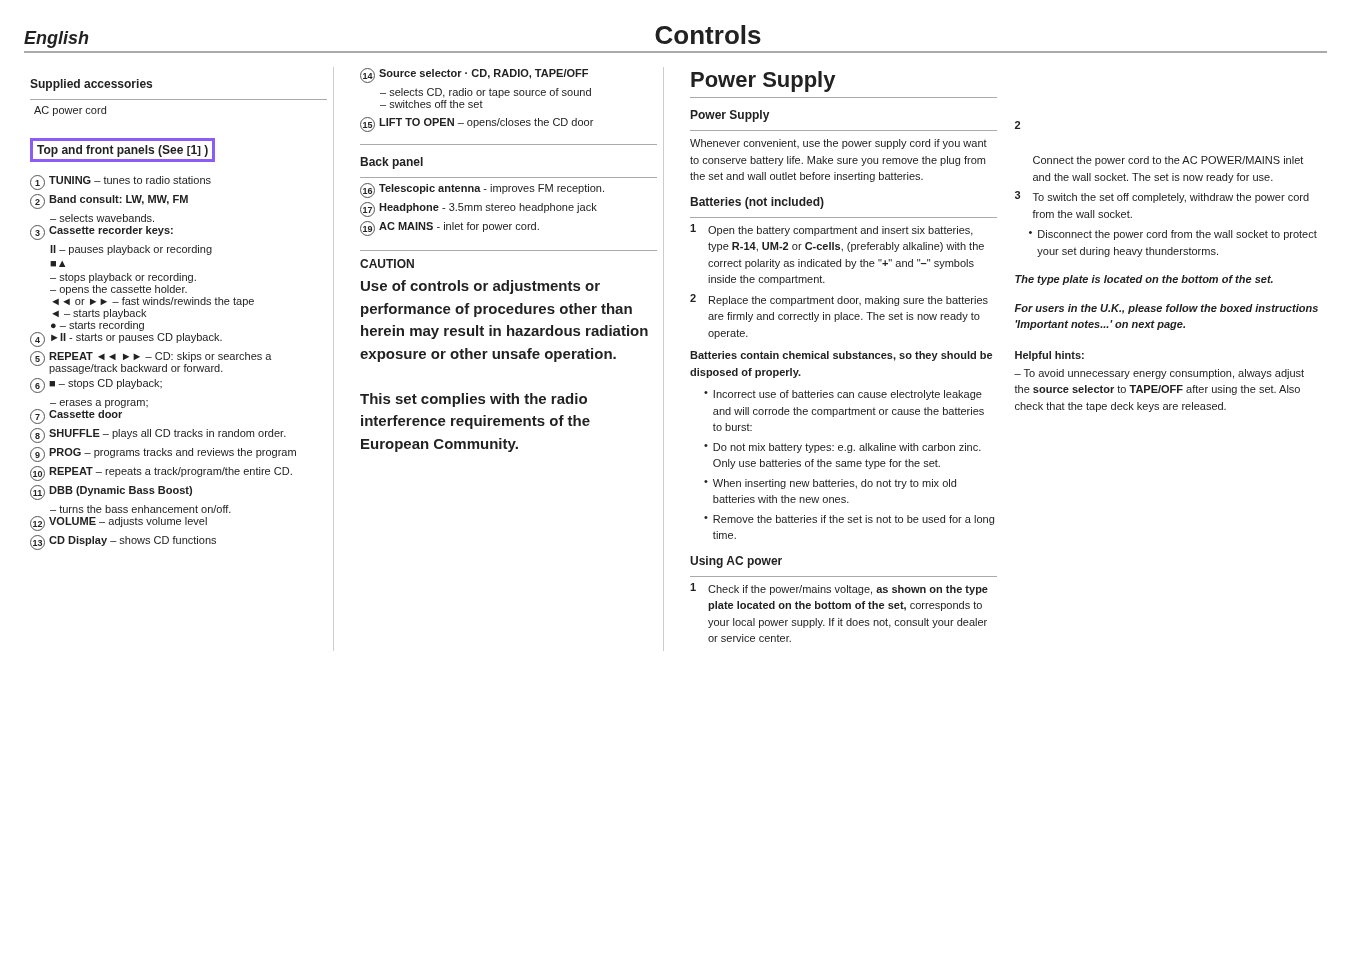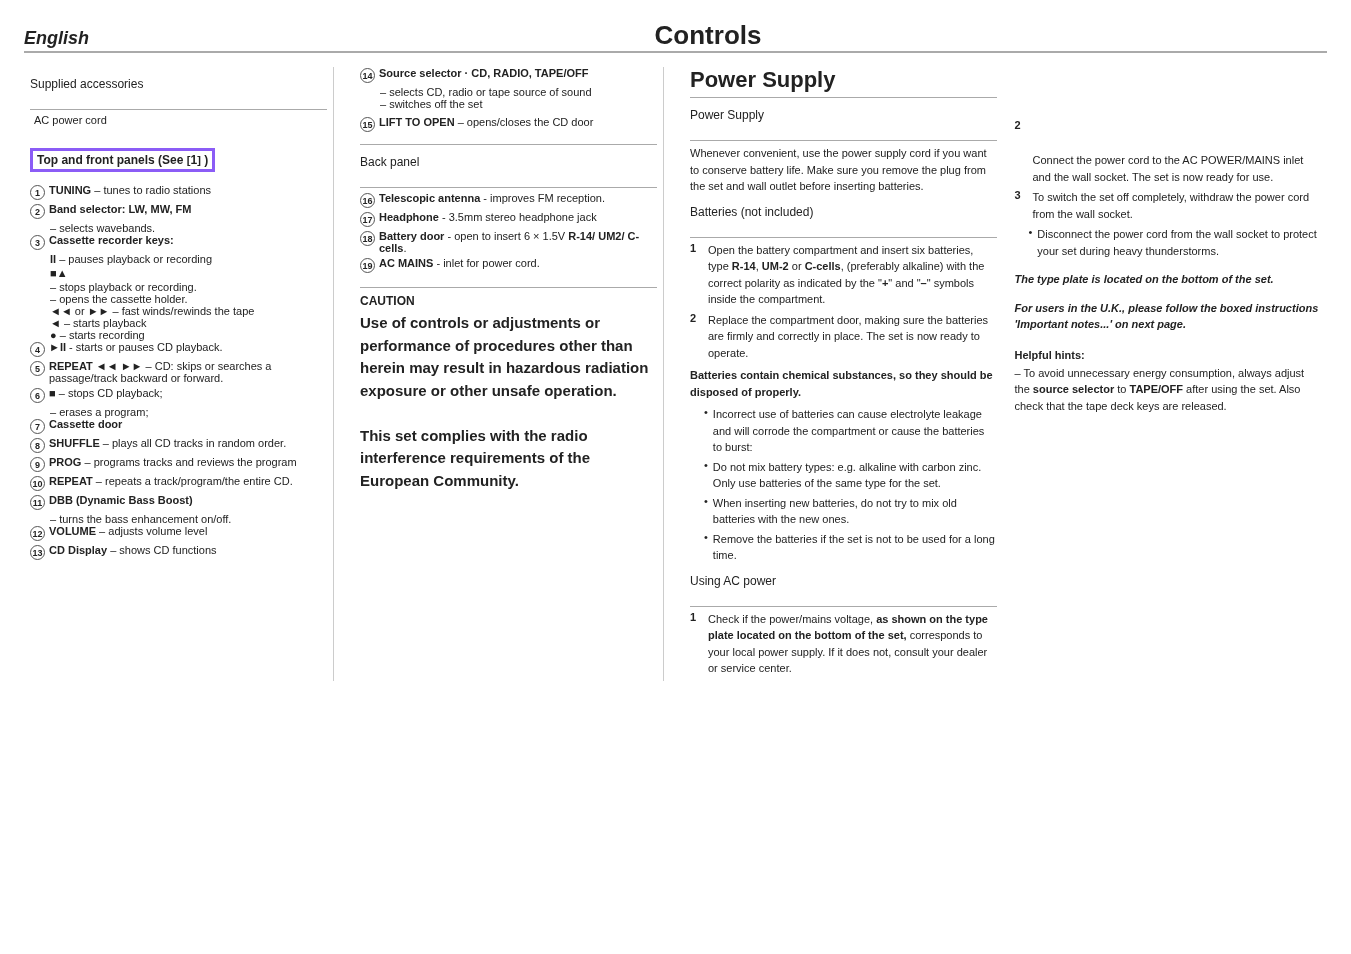--- a/index.html
+++ b/index.html
@@ -37,26 +37,26 @@
       font-style: italic;
       font-weight: bold;
     }
     .page-header-center {
       font-size: 26px;
       font-weight: bold;
       flex: 1;
       text-align: center;
     }
     .subsection-title {
-      font-weight: normal;
+      font-weight: bold;
       font-size: 12px;
       margin-bottom: 4px;
       margin-top: 10px;
       border-bottom: 1px solid #aaa;
-      padding-bottom: 18px;
+      padding-bottom: 8px;
     }
     .subsection-title-box {
       font-weight: bold;
       font-size: 12px;
       margin-bottom: 6px;
       margin-top: 12px;
       border: 3px solid #8b5cf6;
       padding: 2px 4px;
       display: inline-block;
     }
@@ -136,21 +136,21 @@
       </div>
     </div>
 
     <div class="item-row">
       <span class="circle-num">1</span>
       <span><span class="bold">TUNING</span> – tunes to radio stations</span>
     </div>
 
     <div class="item-row">
       <span class="circle-num">2</span>
-      <span><span class="bold">Band selector: LW, MW, FM</span></span>
+      <span><span class="bold">Band consult: LW, MW, FM</span></span>
     </div>
     <div class="indent">– selects wavebands.</div>
 
     <div class="item-row">
       <span class="circle-num">3</span>
       <span><span class="bold">Cassette recorder keys:</span></span>
     </div>
     <div class="indent">
       <div><span class="bold">II</span> – pauses playback or recording</div>
       <div style="margin-top:2px;margin-bottom:2px;"><span class="bold">■▲</span></div>
@@ -237,24 +237,20 @@
     <div class="item-row">
       <span class="circle-num">16</span>
       <span><span class="bold">Telescopic antenna</span> - improves FM reception.</span>
     </div>
 
     <div class="item-row">
       <span class="circle-num">17</span>
       <span><span class="bold">Headphone</span> - 3.5mm stereo headphone jack</span>
     </div>
 
-    <div class="item-row">
-      <span class="circle-num">18</span>
-      <span><span class="bold">Battery door</span> - open to insert 6 × 1.5V <span class="bold">R-14/ UM2/ C-cells</span>.</span>
-    </div>
 
     <div class="item-row">
       <span class="circle-num">19</span>
       <span><span class="bold">AC MAINS</span> - inlet for power cord.</span>
     </div>
 
     <div class="caution-box">
       <div style="border-bottom:1px solid #aaa; margin-bottom:6px;"></div>
       <div class="caution-title">CAUTION</div>
       <div class="caution-body">

